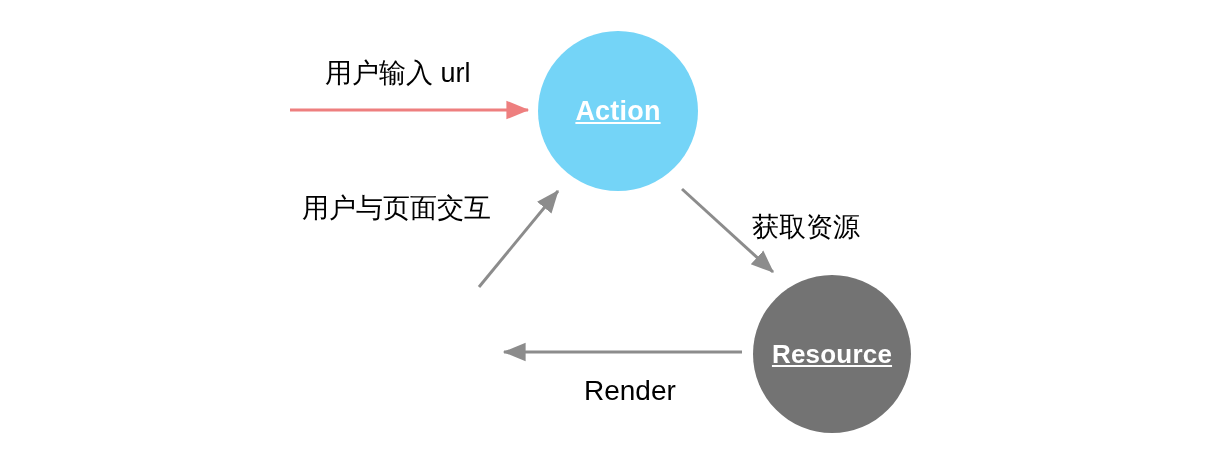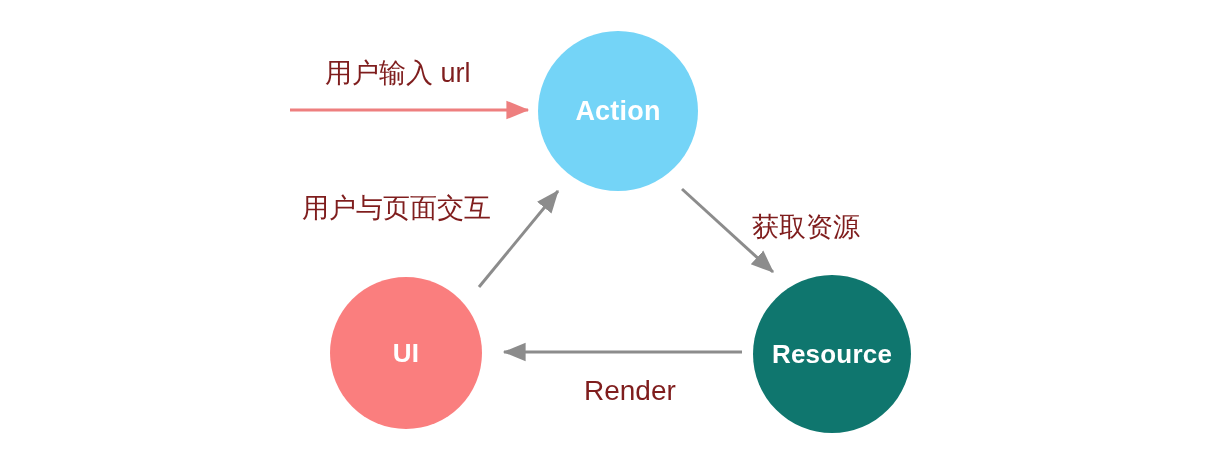--- a/index.html
+++ b/index.html
@@ -26,20 +26,21 @@
   }
   .node {
     position: absolute;
     border-radius: 50%;
     display: flex;
     align-items: center;
     justify-content: center;
     color: #ffffff;
     font-weight: bold;
     letter-spacing: 0.2px;
+    text-decoration: underline;
   }
   .node-label {
     color: #ffffff;
     font-weight: bold;
     line-height: 1;
   }
   #node-action {
     left: 538px;
     top: 31px;
     width: 160px;
@@ -53,28 +54,28 @@
     width: 152px;
     height: 152px;
     background: #fa7e7e;
   }
   #node-ui .node-label { font-size: 26px; }
   #node-resource {
     left: 753px;
     top: 275px;
     width: 158px;
     height: 158px;
-    background: #0f766e;
+    background: #737373;
     text-align: center;
   }
   #node-resource .node-label { font-size: 26px; }
 
   .edge-label {
     position: absolute;
-    color: #7f1d1d;
+    color: #000000;
     white-space: nowrap;
     line-height: 1;
     text-align: center;
   }
   #label-input-url {
     left: 325px;
     top: 60px;
     font-size: 27px;
   }
   #label-interact {
@@ -116,23 +117,20 @@
 
     <line x1="682" y1="189" x2="773" y2="272" stroke="#8c8c8c" stroke-width="3" marker-end="url(#arrow-gray)"></line>
 
     <line x1="742" y1="352" x2="504" y2="352" stroke="#8c8c8c" stroke-width="3" marker-end="url(#arrow-gray)"></line>
   </svg>
 
   <div class="node" id="node-action">
     <span class="node-label">Action</span>
   </div>
 
-  <div class="node" id="node-ui">
-    <span class="node-label">UI</span>
-  </div>
 
   <div class="node" id="node-resource">
     <span class="node-label">Resource</span>
   </div>
 
   <div class="edge-label" id="label-input-url">用户输入 url</div>
 
   <div class="edge-label" id="label-interact">用户与页面交互</div>
 
   <div class="edge-label" id="label-fetch">获取资源</div>

